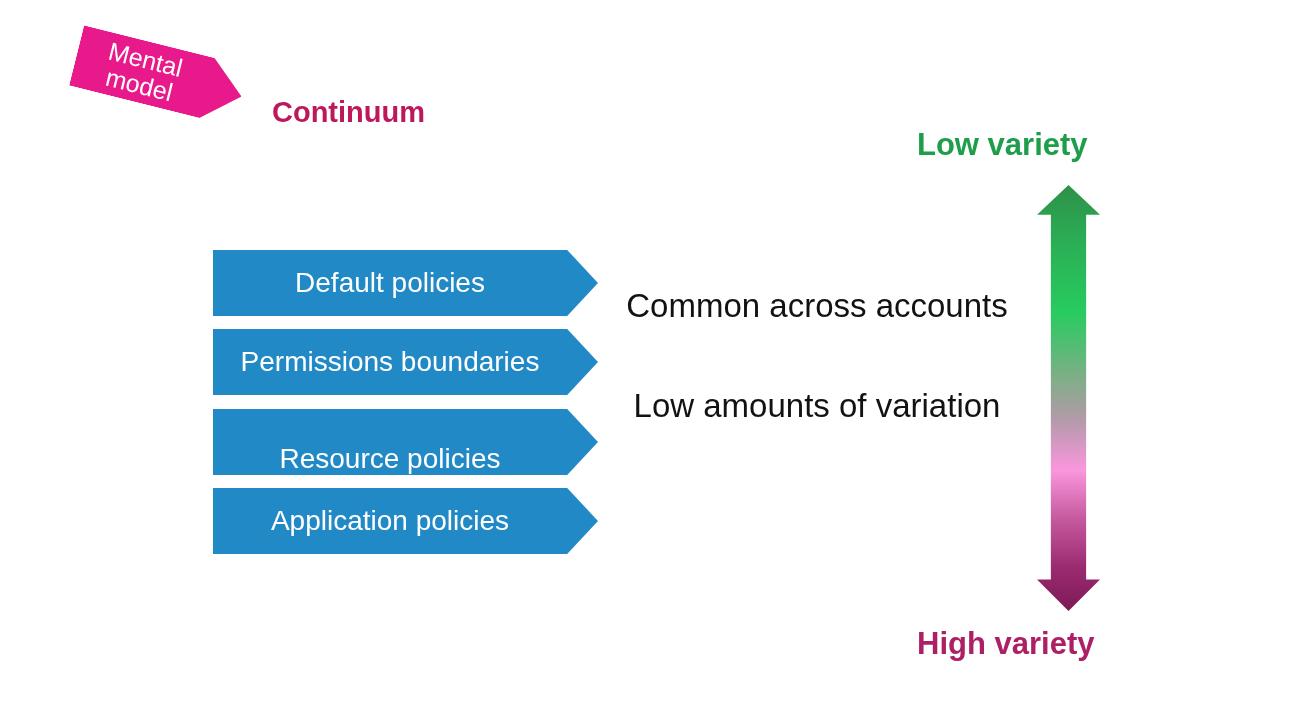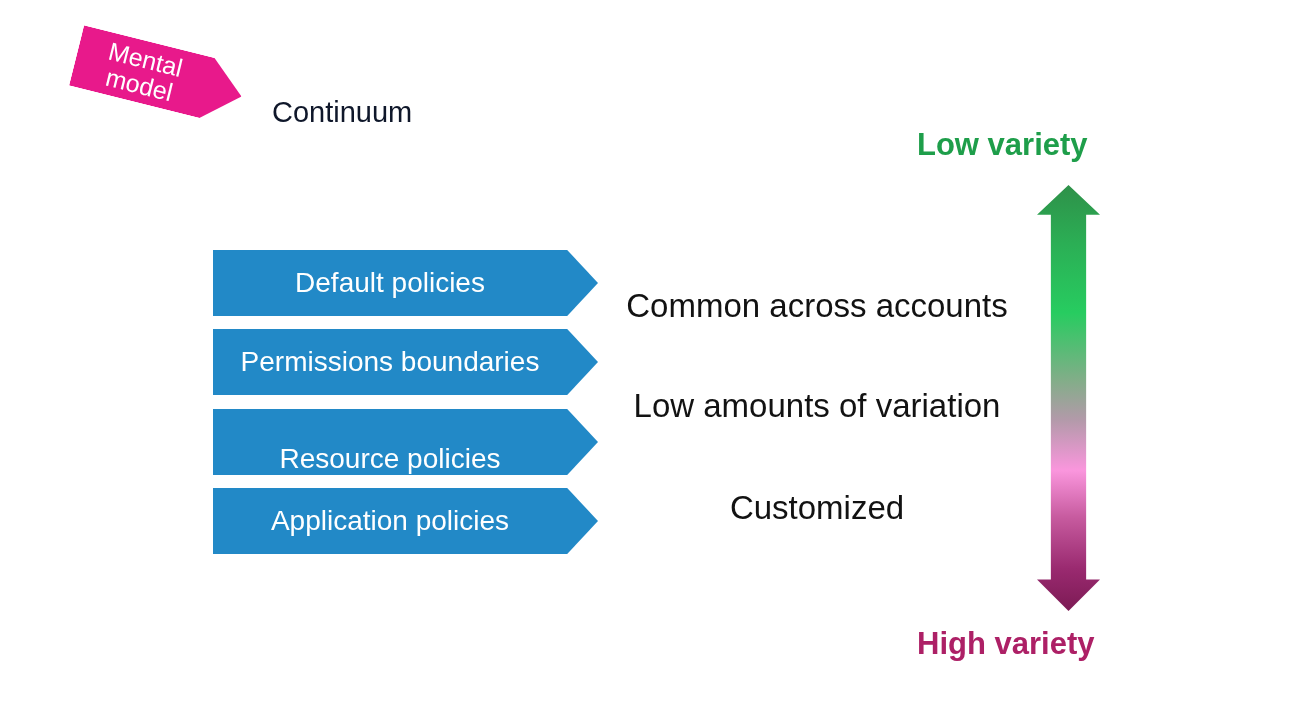--- a/index.html
+++ b/index.html
@@ -39,22 +39,22 @@
     line-height: 1.06;
     text-align: center;
   }
 
   
   .title {
     position: absolute;
     left: 272px;
     top: 96px;
     font-size: 29px;
-    font-weight: 400;
-    color: #0f172a;
+    font-weight: 700;
+    color: #be185d;
     margin: 0;
   }
 
   
   .policy-arrow {
     position: absolute;
     left: 213px;
     width: 385px;
     height: 66px;
     background: #2289C7;
@@ -153,19 +153,18 @@
   </div>
   <div class="policy-arrow p2">
     <span class="arrow-label">Resource policies</span>
   </div>
   <div class="policy-arrow p3">
     <span class="arrow-label">Application policies</span>
   </div>
 
   <div class="annotation a1">Low amounts of variation</div>
   <div class="annotation a0">Common across accounts</div>
-  <div class="annotation a2">Customized</div>
 
   <div class="variety-label low">Low variety</div>
   <div class="variety-arrow"></div>
   <div class="variety-label high">High variety</div>
 
 </div>
 
 </body></html>

